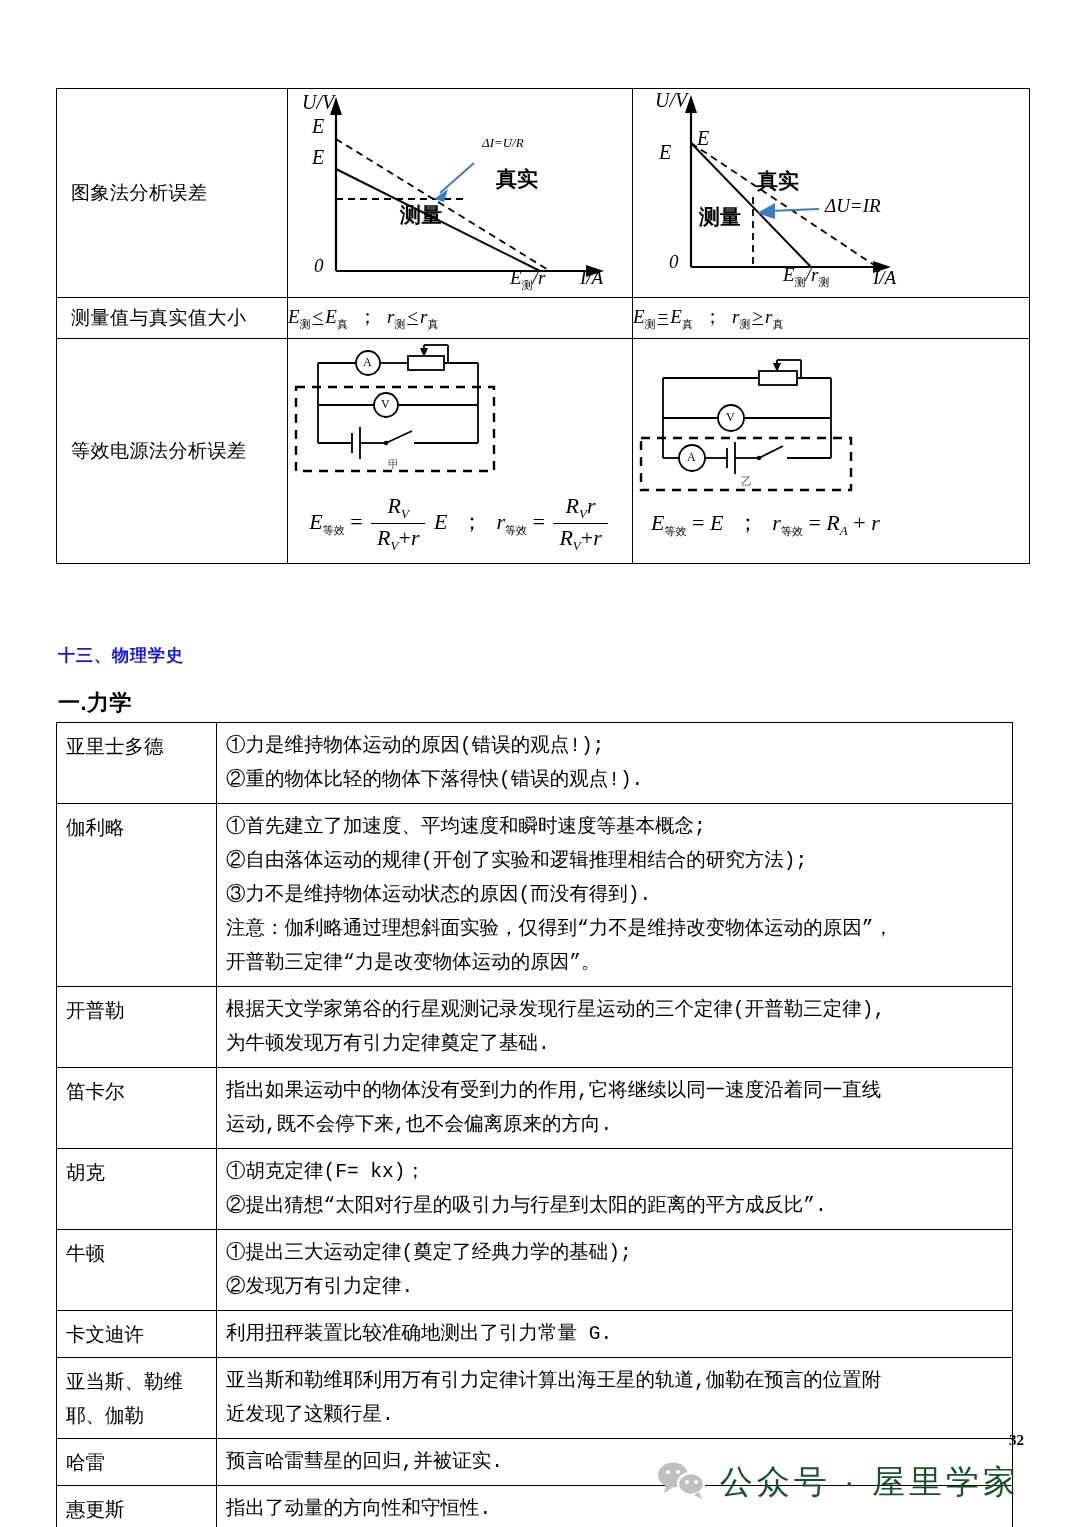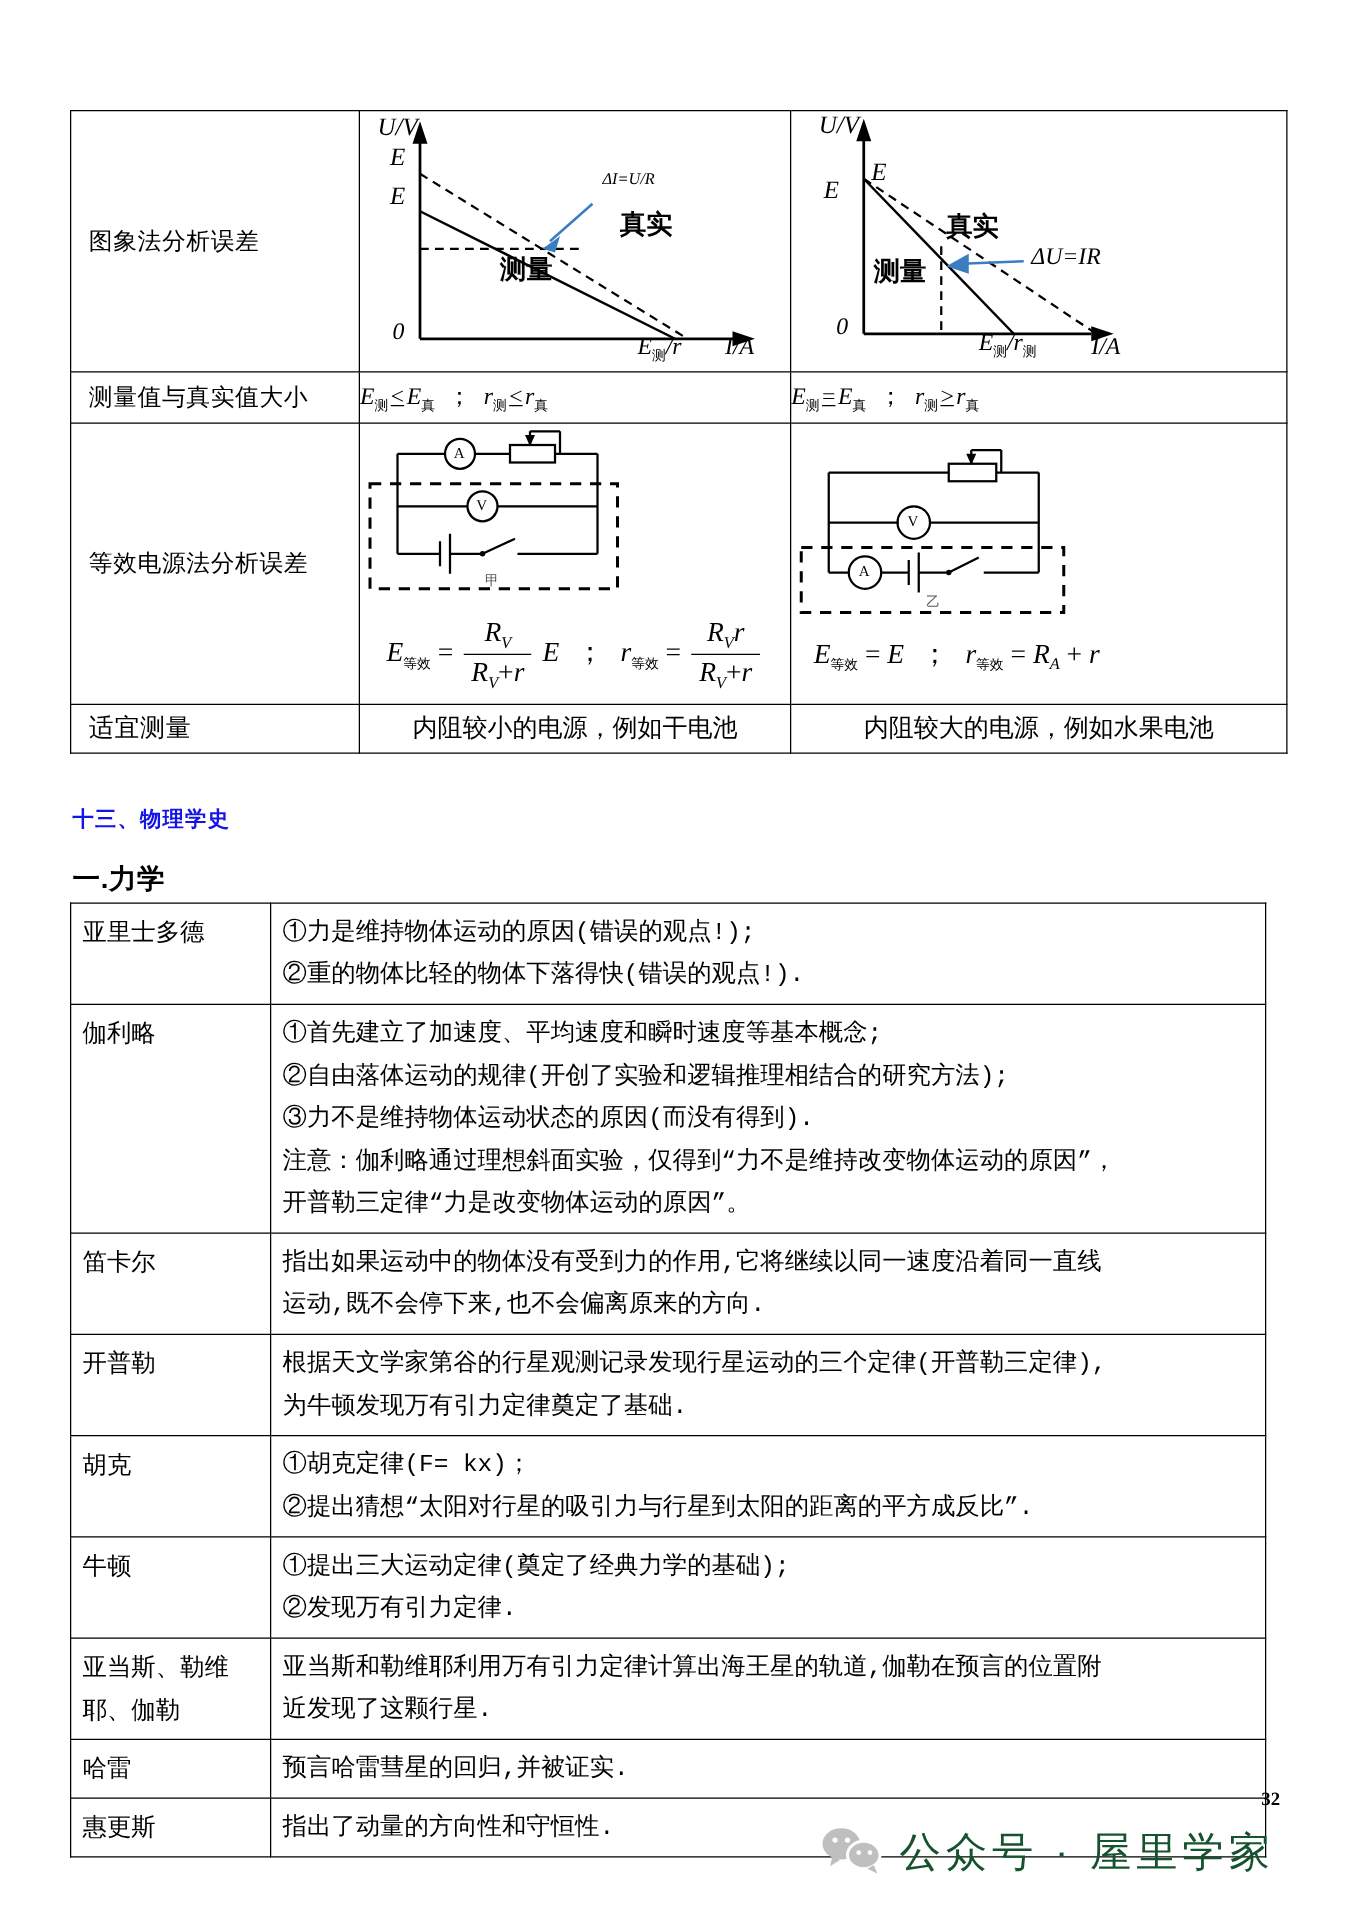--- a/index.html
+++ b/index.html
@@ -333,25 +333,20 @@
           <span style="padding:0 8px;">；</span>
           <span class="it">r</span><span class="cnsub">等效</span>
           <span>=</span>
           <span class="it">R</span><span class="sbi">A</span>
           <span>+</span>
           <span class="it">r</span>
         </div>
       </td>
     </tr>
 
-    <tr class="t1-r4">
-      <td class="t1-label">适宜测量</td>
-      <td class="ctr">内阻较小的电源，例如干电池</td>
-      <td class="ctr">内阻较大的电源，例如水果电池</td>
-    </tr>
   </tbody>
     </table>
 
   <div class="h-blue">十三、物理学史</div>
   <div class="h-black">一.力学</div>
 
   <table class="tbl2">
     <tbody>
         <tr>
       <td class="name">亚里士多德</td>
@@ -364,45 +359,51 @@
       <td class="name">伽利略</td>
       <td class="desc">
         <p>①首先建立了加速度、平均速度和瞬时速度等基本概念;</p>
         <p>②自由落体运动的规律(开创了实验和逻辑推理相结合的研究方法);</p>
         <p>③力不是维持物体运动状态的原因(而没有得到).</p>
         <p>注意：伽利略通过理想斜面实验，仅得到“力不是维持改变物体运动的原因”，</p>
         <p>开普勒三定律“力是改变物体运动的原因”。</p>
       </td>
     </tr>
     <tr>
+      <td class="name">开普勒</td>
+      <td class="desc">
+        <p>根据天文学家第谷的行星观测记录发现行星运动的三个定律(开普勒三定律),</p>
+        <p>为牛顿发现万有引力定律奠定了基础.</p>
+      </td>
+    </tr>
+    <tr>
       <td class="name">笛卡尔</td>
       <td class="desc">
         <p>指出如果运动中的物体没有受到力的作用,它将继续以同一速度沿着同一直线</p>
         <p>运动,既不会停下来,也不会偏离原来的方向.</p>
       </td>
     </tr>
     <tr>
-      <td class="name">开普勒</td>
-      <td class="desc">
-        <p>根据天文学家第谷的行星观测记录发现行星运动的三个定律(开普勒三定律),</p>
-        <p>为牛顿发现万有引力定律奠定了基础.</p>
-      </td>
-    </tr>
-    <tr>
       <td class="name">胡克</td>
       <td class="desc">
         <p>①胡克定律(F= kx)；</p>
         <p>②提出猜想“太阳对行星的吸引力与行星到太阳的距离的平方成反比”.</p>
       </td>
     </tr>
     <tr>
       <td class="name">牛顿</td>
       <td class="desc">
         <p>①提出三大运动定律(奠定了经典力学的基础);</p>
         <p>②发现万有引力定律.</p>
+      </td>
+    </tr>
+    <tr>
+      <td class="name">卡文迪许</td>
+      <td class="desc">
+        <p>利用扭秤装置比较准确地测出了引力常量 G.</p>
       </td>
     </tr>
     <tr>
       <td class="name">亚当斯、勒维耶、伽勒</td>
       <td class="desc">
         <p>亚当斯和勒维耶利用万有引力定律计算出海王星的轨道,伽勒在预言的位置附</p>
         <p>近发现了这颗行星.</p>
       </td>
     </tr>
     <tr>

